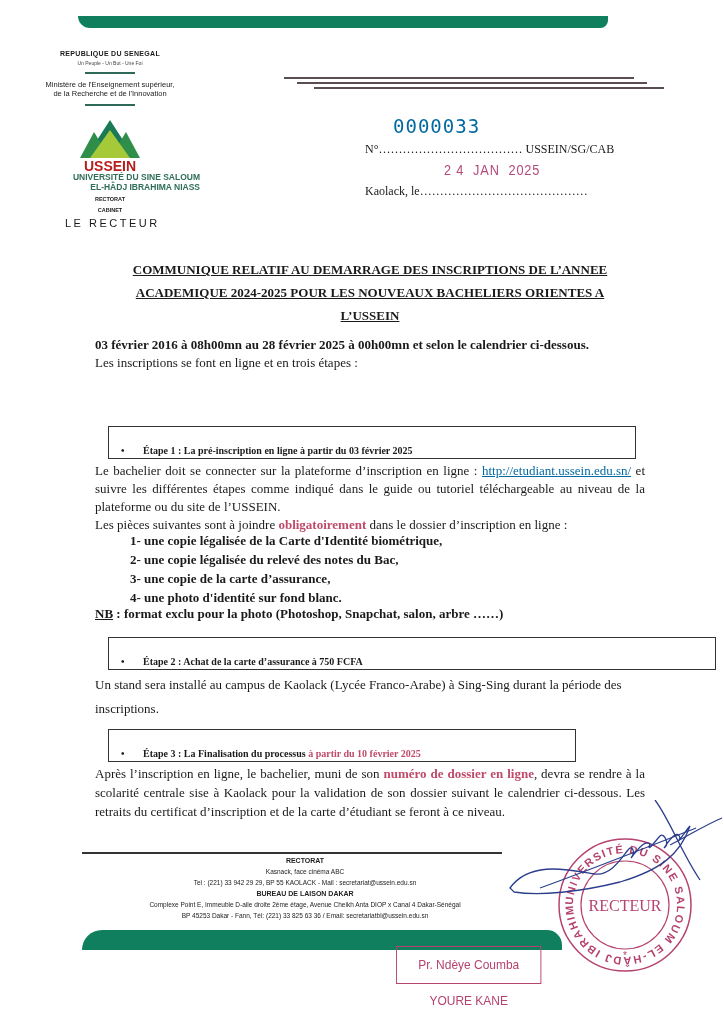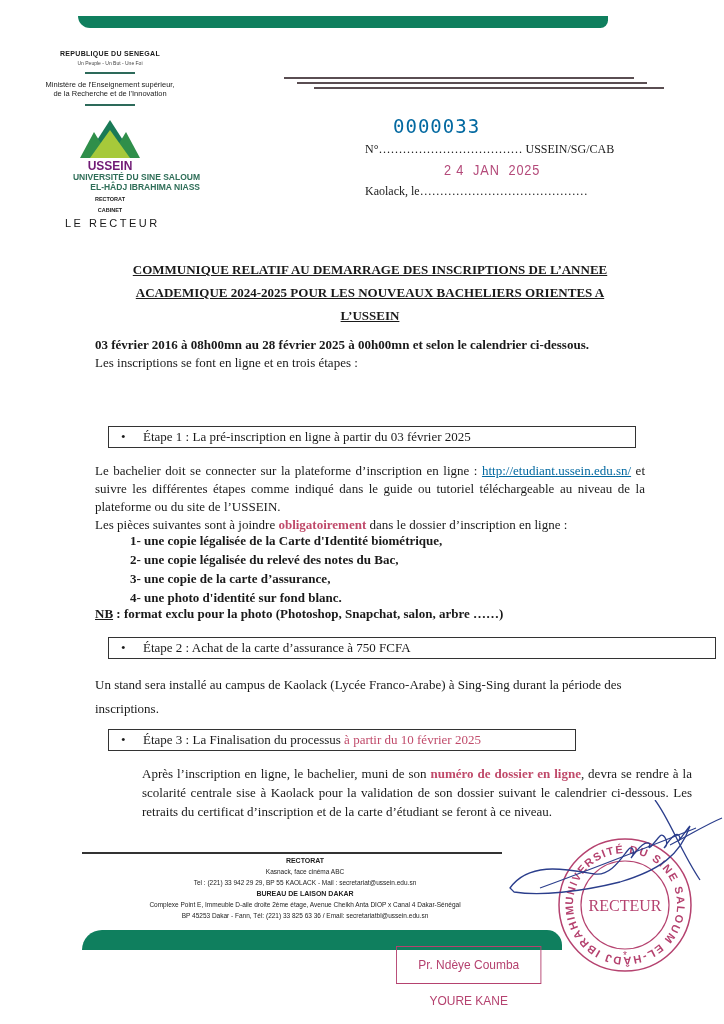--- a/index.html
+++ b/index.html
@@ -7,34 +7,34 @@
   .abs { position:absolute; }
   .sans { font-family:"Liberation Sans", sans-serif; }
   .green-bar-top { left:78px; top:16px; width:530px; height:12px; background:#0f7f5e; border-radius:0 0 14px 22px; }
   .green-bar-bottom { left:82px; top:930px; width:480px; height:20px; background:#0f7f5e; border-radius:24px 18px 0 0; }
   .hdr-left { left:20px; top:50px; width:180px; text-align:center; }
   .rep { font-size:7px; font-weight:bold; letter-spacing:0.3px; margin-top:0; }
   .motto { font-size:5px; color:#444; margin-top:3px; }
   .rule-g { width:50px; height:2px; background:#2d6a5a; margin:6px auto; }
   .ministry { font-size:7.5px; line-height:9px; color:#222; }
   .logo { margin:6px auto 0; width:60px; height:42px; }
-  .uname { font-size:12px; font-weight:bold; color:#701a75; margin-top:-4px; line-height:12px; }
+  .uname { font-size:14px; font-weight:bold; color:#b91c1c; margin-top:-4px; line-height:12px; }
   .uni { font-size:8.5px; font-weight:bold; color:#2f6e58; line-height:10px;text-align:right; }
   .rect { font-size:5.5px; font-weight:bold; margin-top:4px; line-height:7px; }
   .recteur { left:65px; top:217px; font-size:11px; font-weight:normal; letter-spacing:2.5px; }
   .lines .l { position:absolute; height:2px; background:#5a4e52; }
   .num-stamp { left:393px; top:115px; font-size:19px; color:#0369a1; font-family:"DejaVu Sans Mono", monospace; letter-spacing:1px; }
   .ref-line { left:365px; top:142px; font-size:12px; }
   .date-stamp { left:444px; top:161px; font-size:15px; color:#b44a7a; font-family:"Liberation Sans", sans-serif; letter-spacing:1px; transform:scaleX(0.85); transform-origin:left; }
   .kao-line { left:365px; top:184px; font-size:12px; }
   .title { left:90px; top:258px; width:560px; text-align:center; font-size:13px; font-weight:bold; line-height:23px; text-decoration:underline; }
   .p { font-size:13px; line-height:18px; }
   .intro { left:95px; top:318px; width:550px; text-align:justify; }
   .bold { font-weight:bold; }
-  .stepbox { border:1.2px solid #333; padding:2px 0 2px 12px; font-size:13px; font-weight:normal; box-sizing:border-box; }
+  .stepbox { border:1.2px solid #333; padding:18px 0 2px 12px; font-size:10px; font-weight:bold; box-sizing:border-box; }
   .stepbox .bullet { display:inline-block; width:22px; }
   .red { color:#c04a6a; }
   .link { color:#0369a1; text-decoration:underline; }
   .list { left:130px; top:531px; font-size:13px; font-weight:bold; line-height:19px; }
   .nb { left:95px; top:606px; font-size:13px; font-weight:bold; }
   .footer-rule { left:82px; top:852px; width:420px; height:1.5px; background:#333; }
   .footer { left:140px; top:855px; width:330px; text-align:center; font-size:6.5px; line-height:11px; color:#222; font-family:"Liberation Sans", sans-serif; }
   .footer .fb { font-weight:bold; font-size:7px; }
   .name-stamp { left:396px; top:946px; width:158px; height:38px; border:1px solid #b5426f; box-sizing:border-box; color:#b5426f; font-family:"Liberation Sans", sans-serif; font-size:13px; text-align:center; line-height:36px; transform:scaleX(0.92); transform-origin:left; }
 </style>
@@ -105,21 +105,21 @@
 </div>
 
 <div class="abs stepbox" style="left:108px;top:637px;width:608px;">
   <span class="bullet">•</span><span>Étape 2 : Achat de la carte d’assurance à 750 FCFA</span>
 </div>
 <div class="abs p" style="left:95px;top:673px;width:550px;line-height:24px;">Un stand sera installé au campus de Kaolack (Lycée Franco-Arabe) à Sing-Sing durant la période des inscriptions.</div>
 
 <div class="abs stepbox" style="left:108px;top:729px;width:468px;">
   <span class="bullet">•</span><span>Étape 3 : La Finalisation du processus </span><span class="red">à partir du 10 février 2025</span>
 </div>
-<div class="abs p" style="left:95px;top:764px;width:550px;line-height:19px;text-align:justify;margin-left:47px;">
+<div class="abs p" style="left:95px;top:764px;width:550px;line-height:19px;text-align:justify;">
   <span>Après l’inscription en ligne, le bachelier, muni de son </span><span class="bold red">numéro de dossier en ligne</span><span>, devra se rendre à la scolarité centrale sise à Kaolack pour la validation de son dossier suivant le calendrier ci-dessous. Les retraits du certificat d’inscription et de la carte d’étudiant se feront à ce niveau.</span>
 </div>
 
 <div class="abs footer-rule"></div>
 <div class="abs footer">
   <div class="fb">RECTORAT</div>
   <div>Kasnack, face cinéma ABC</div>
   <div>Tel :  (221) 33 942 29 29, BP 55 KAOLACK - Mail : secretariat@ussein.edu.sn</div>
   <div class="fb">BUREAU DE LAISON DAKAR</div>
   <div style="white-space:nowrap;margin-left:-30px;margin-right:-30px;">Complexe Point E, Immeuble D-aile droite 2ème étage, Avenue Cheikh Anta DIOP x Canal 4 Dakar-Sénégal</div>

